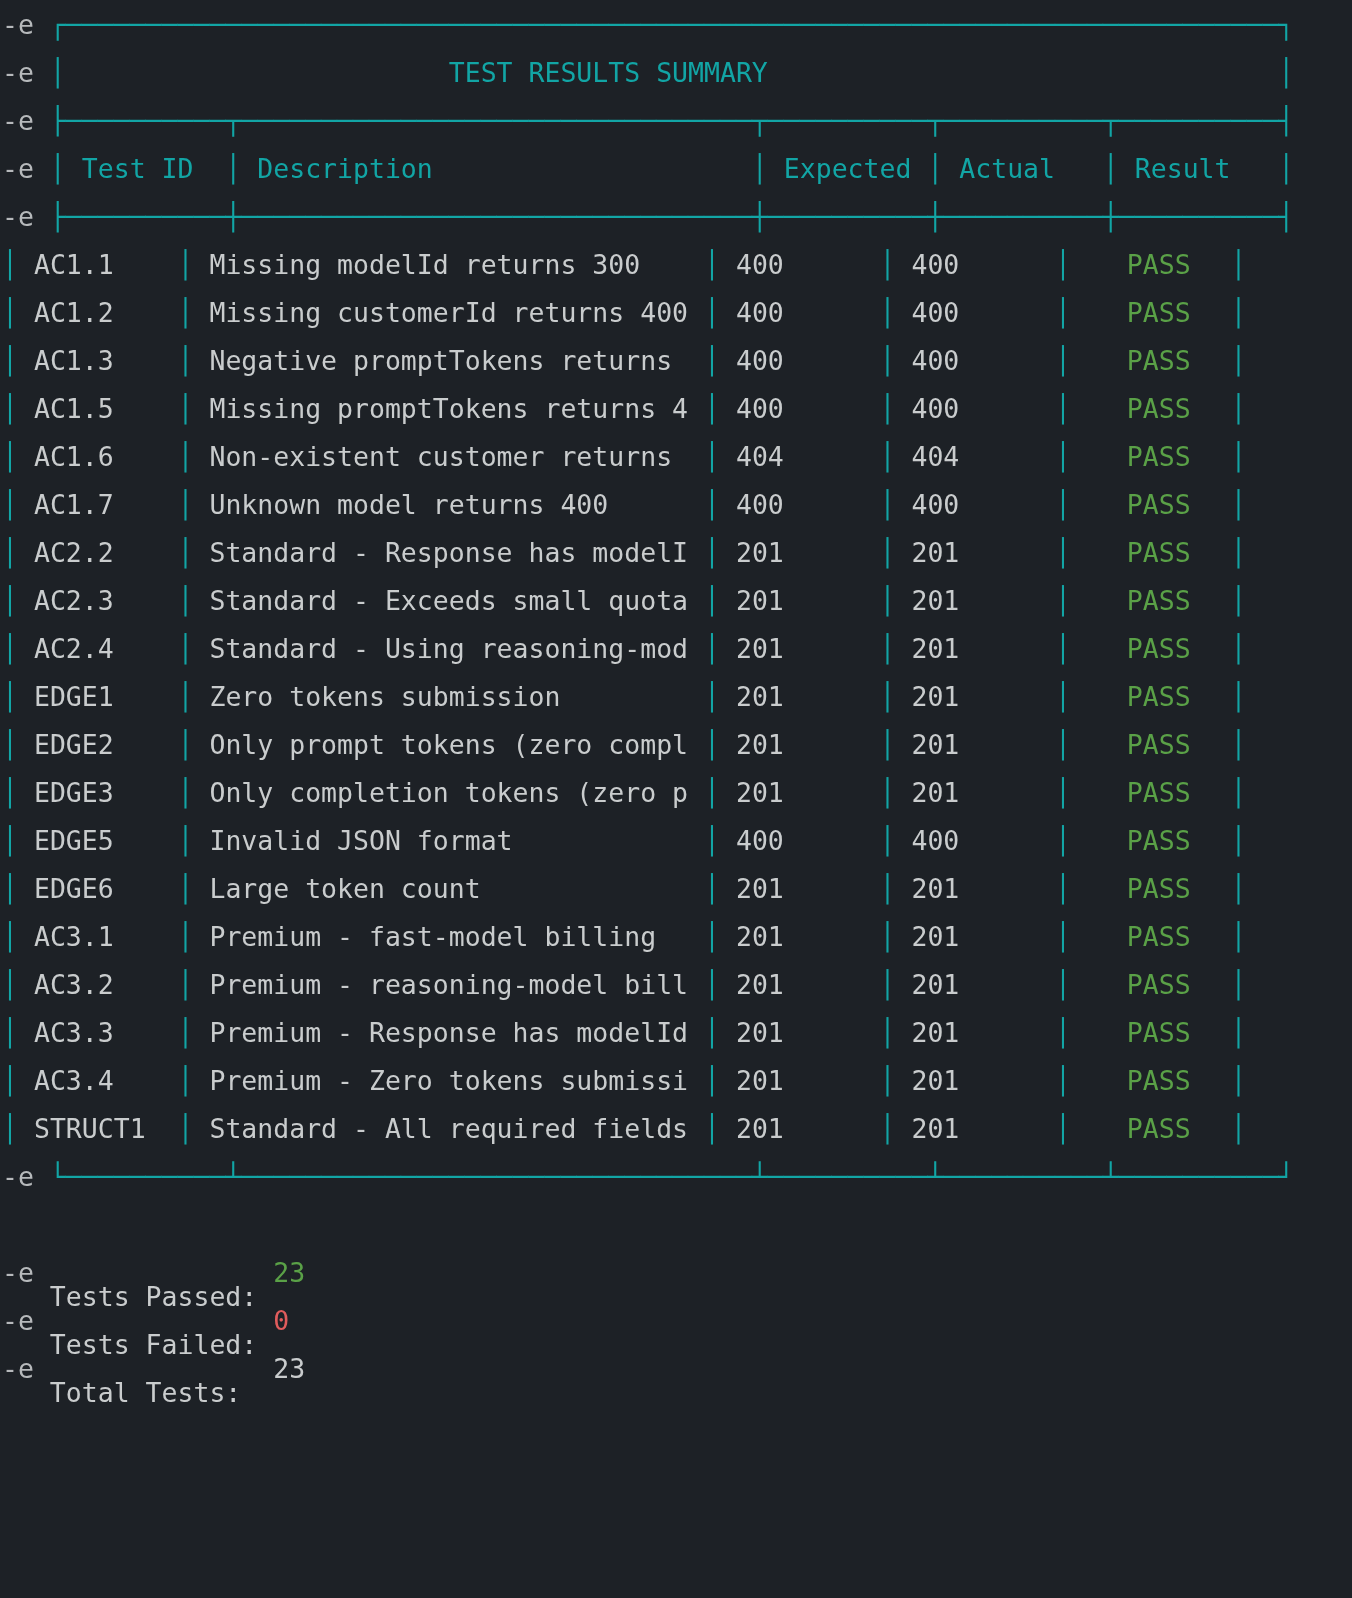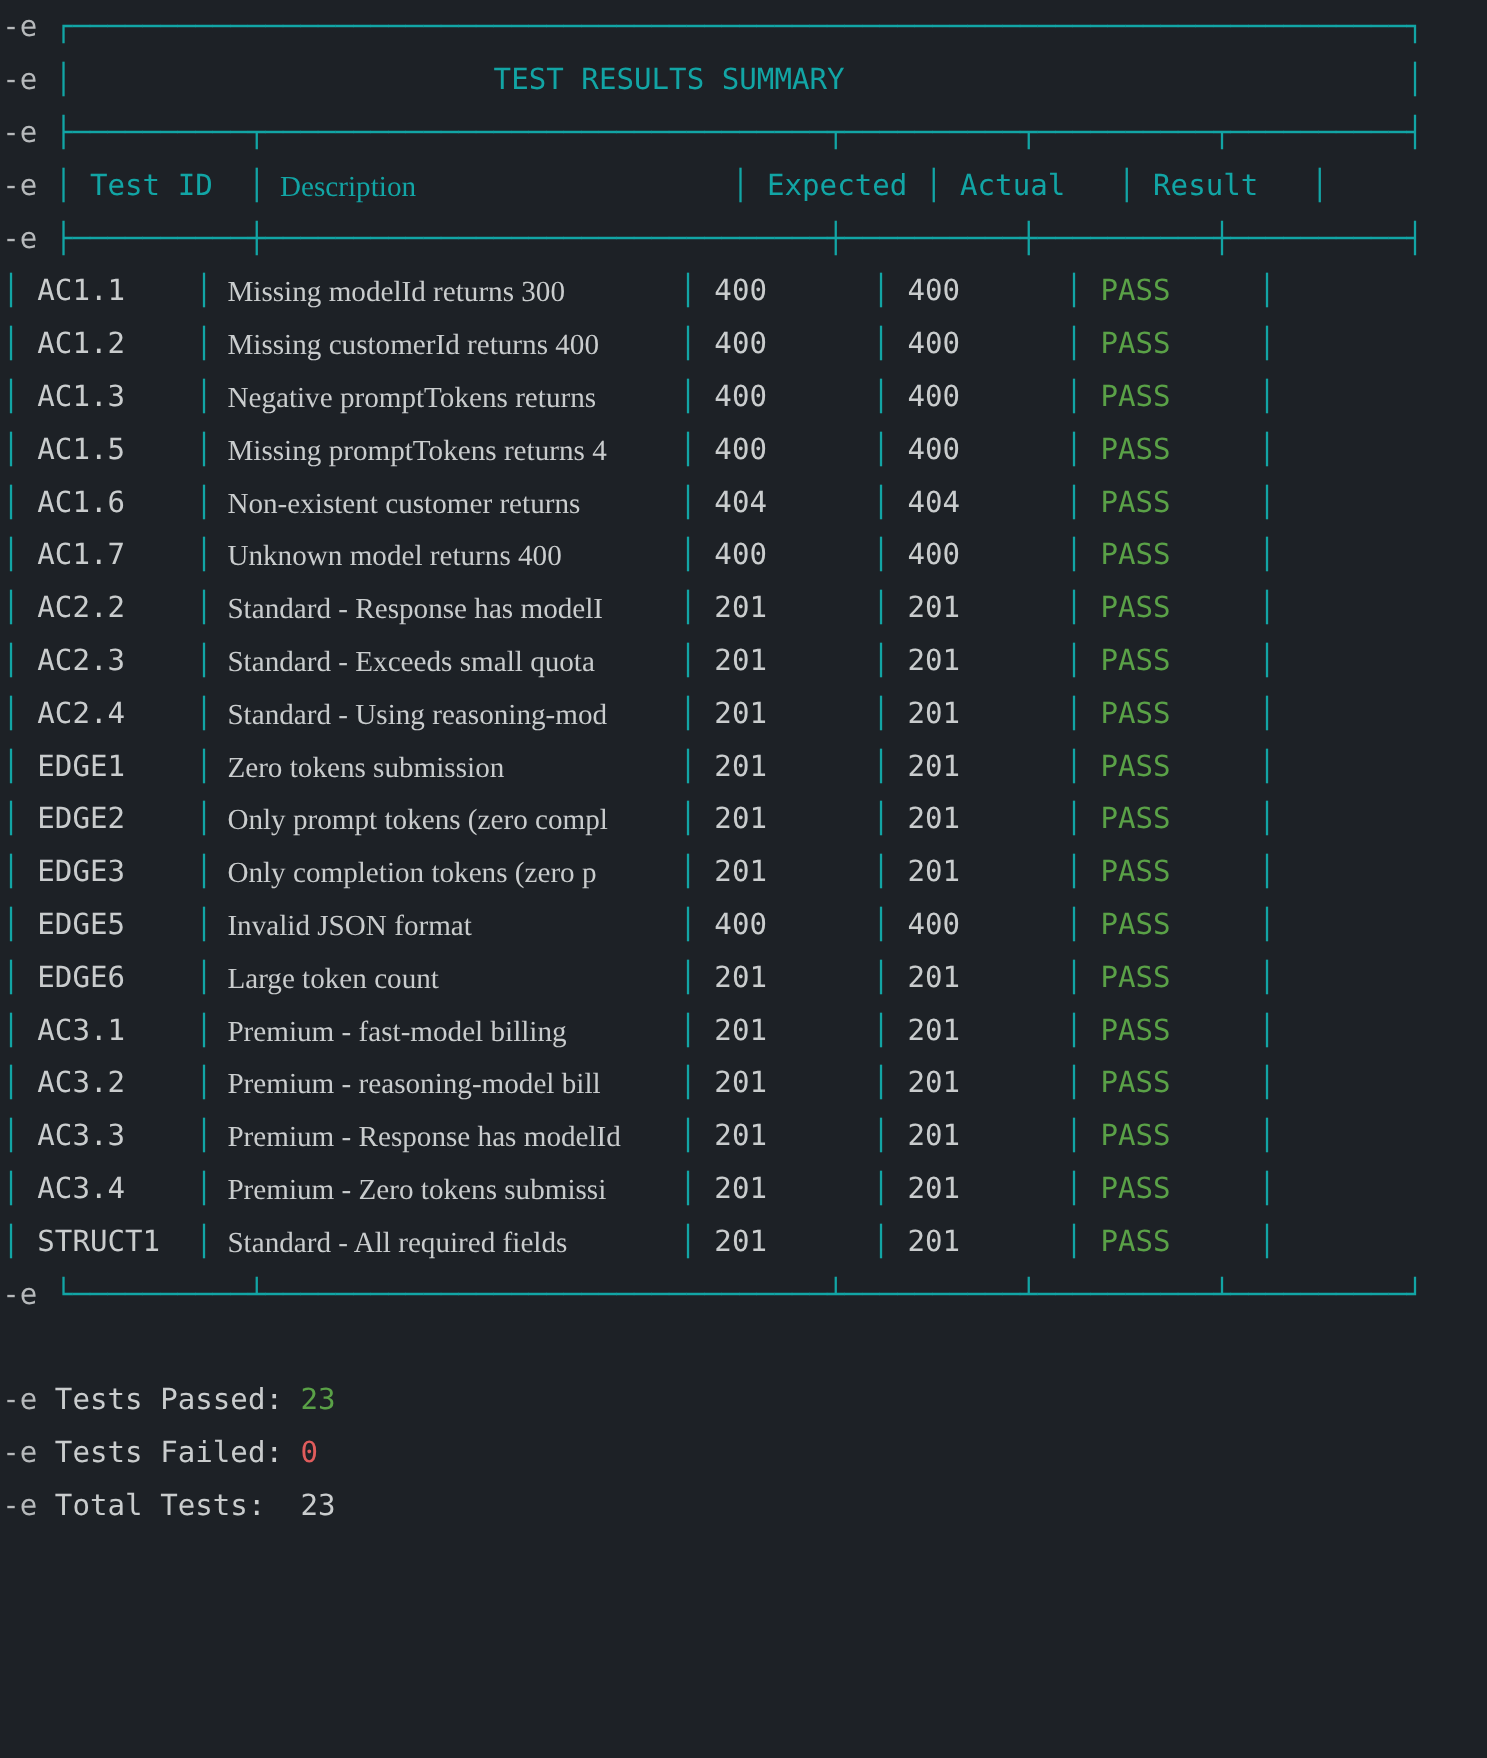--- a/index.html
+++ b/index.html
@@ -10,29 +10,29 @@
   }
   .terminal{
     padding:1px 0 0 2px;
     font-family:"DejaVu Sans Mono","Liberation Mono",monospace;
     font-size:26.5px;
     line-height:48px;
   }
   .line{height:48px;white-space:pre;}
   .cell{display:inline-block;white-space:pre;vertical-align:top;}
   .w9 {width:9ch;padding-left:1ch;}
-  .w30{width:30ch;padding-left:1ch;padding-right:1ch;font-family:Liberation Serif, serif;}
+  .w30{width:30ch;padding-left:1ch;padding-right:1ch;}
   .wtitle{width:52ch;padding-left:24ch;}
-  .wlbl{width:14ch;}
+  .wlbl{width:14ch;margin-top:24px;}
   .wpre{width:3ch;}
   .bd  {color:var(--teal,#12a5a5);}
   .teal{color:var(--teal,#12a5a5);}
   .txt {color:var(--fg,#c9cccd);}
   .dim {color:var(--dim,#b6b9bb);}
-  .pass{color:var(--green,#5aa147);}
+  .pass{color:var(--green,#5aa147);text-align:center;}
   .fail{color:var(--red,#e05c5c);}
 </style>
 </head>
 <body>
 
 <div class="terminal" id="terminal">
     <div class="line"><span class="cell wpre dim">-e</span><span class="bd">┌────────────────────────────────────────────────────────────────────────────┐</span></div>
     <div class="line"><span class="cell wpre dim">-e</span><span class="bd">│</span><span class="cell wtitle teal">TEST RESULTS SUMMARY</span><span class="bd">│</span></div>
     <div class="line"><span class="cell wpre dim">-e</span><span class="bd">├──────────┬────────────────────────────────┬──────────┬──────────┬──────────┤</span></div>
     <div class="line"><span class="cell wpre dim">-e</span><span class="bd">│</span><span class="cell w9 teal">Test ID</span><span class="bd">│</span><span class="cell w30 teal">Description</span><span class="bd">│</span><span class="cell w9 teal">Expected</span><span class="bd">│</span><span class="cell w9 teal">Actual</span><span class="bd">│</span><span class="cell w9 teal">Result</span><span class="bd">│</span></div>

